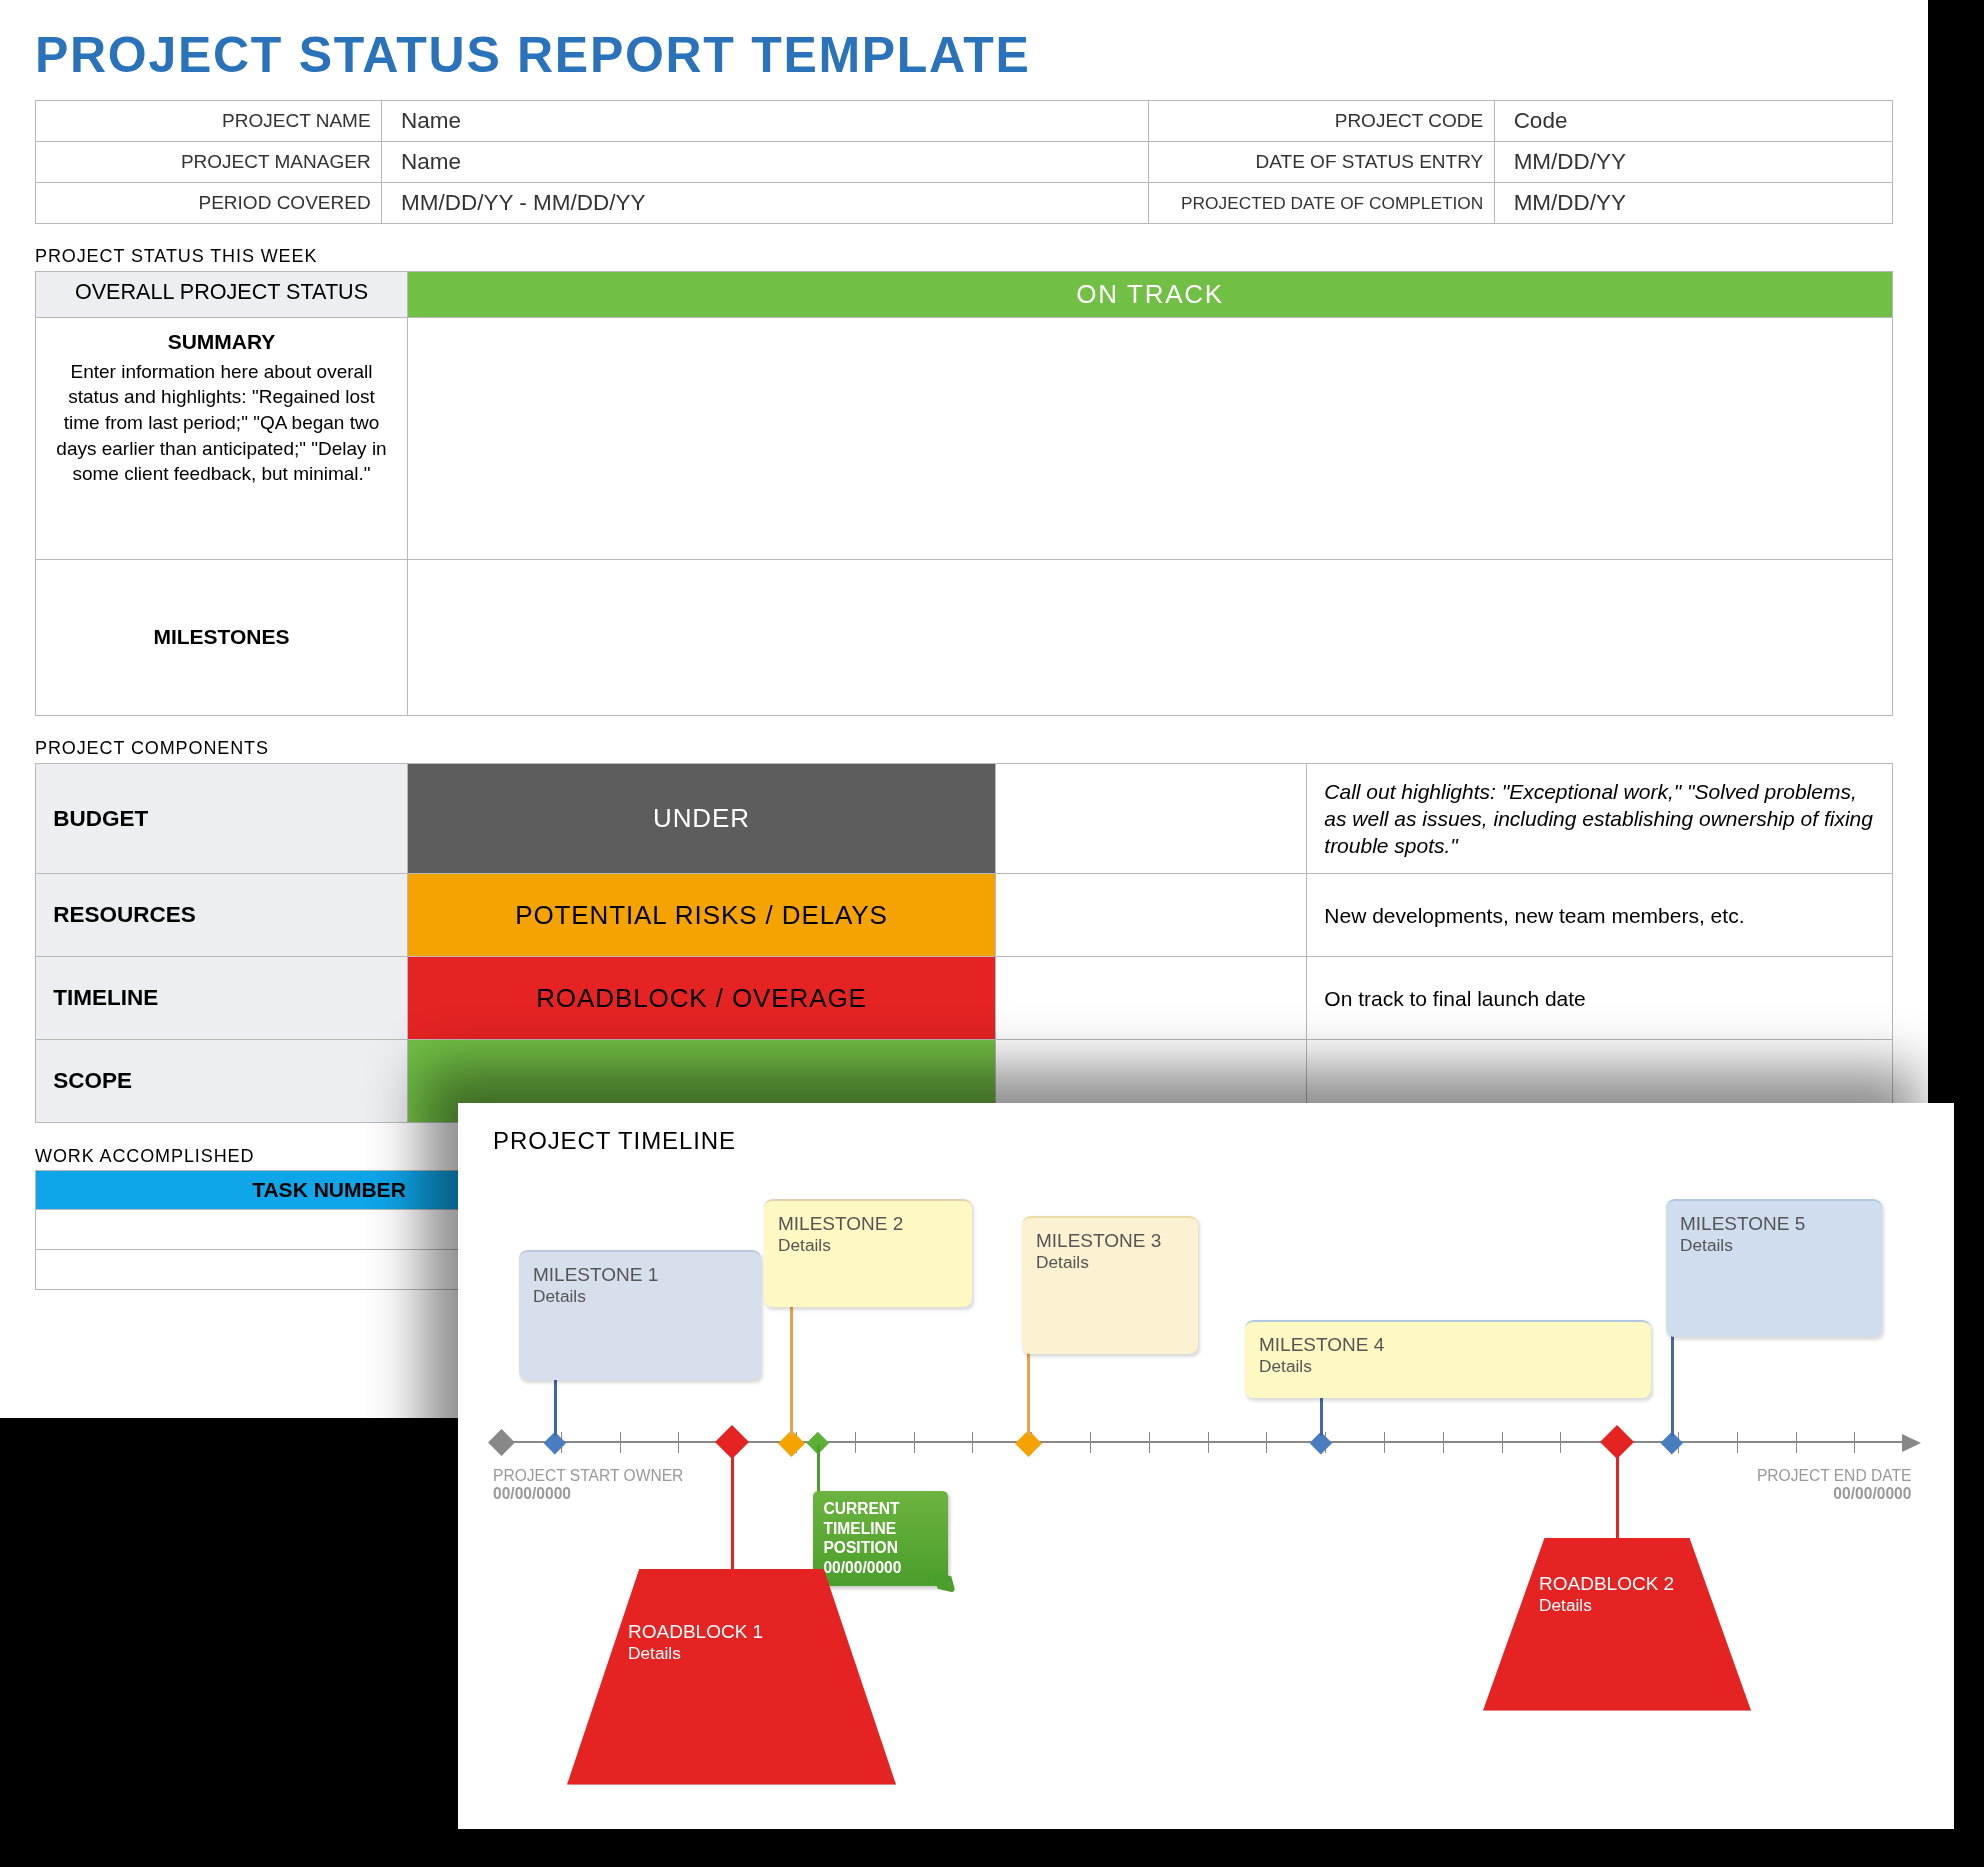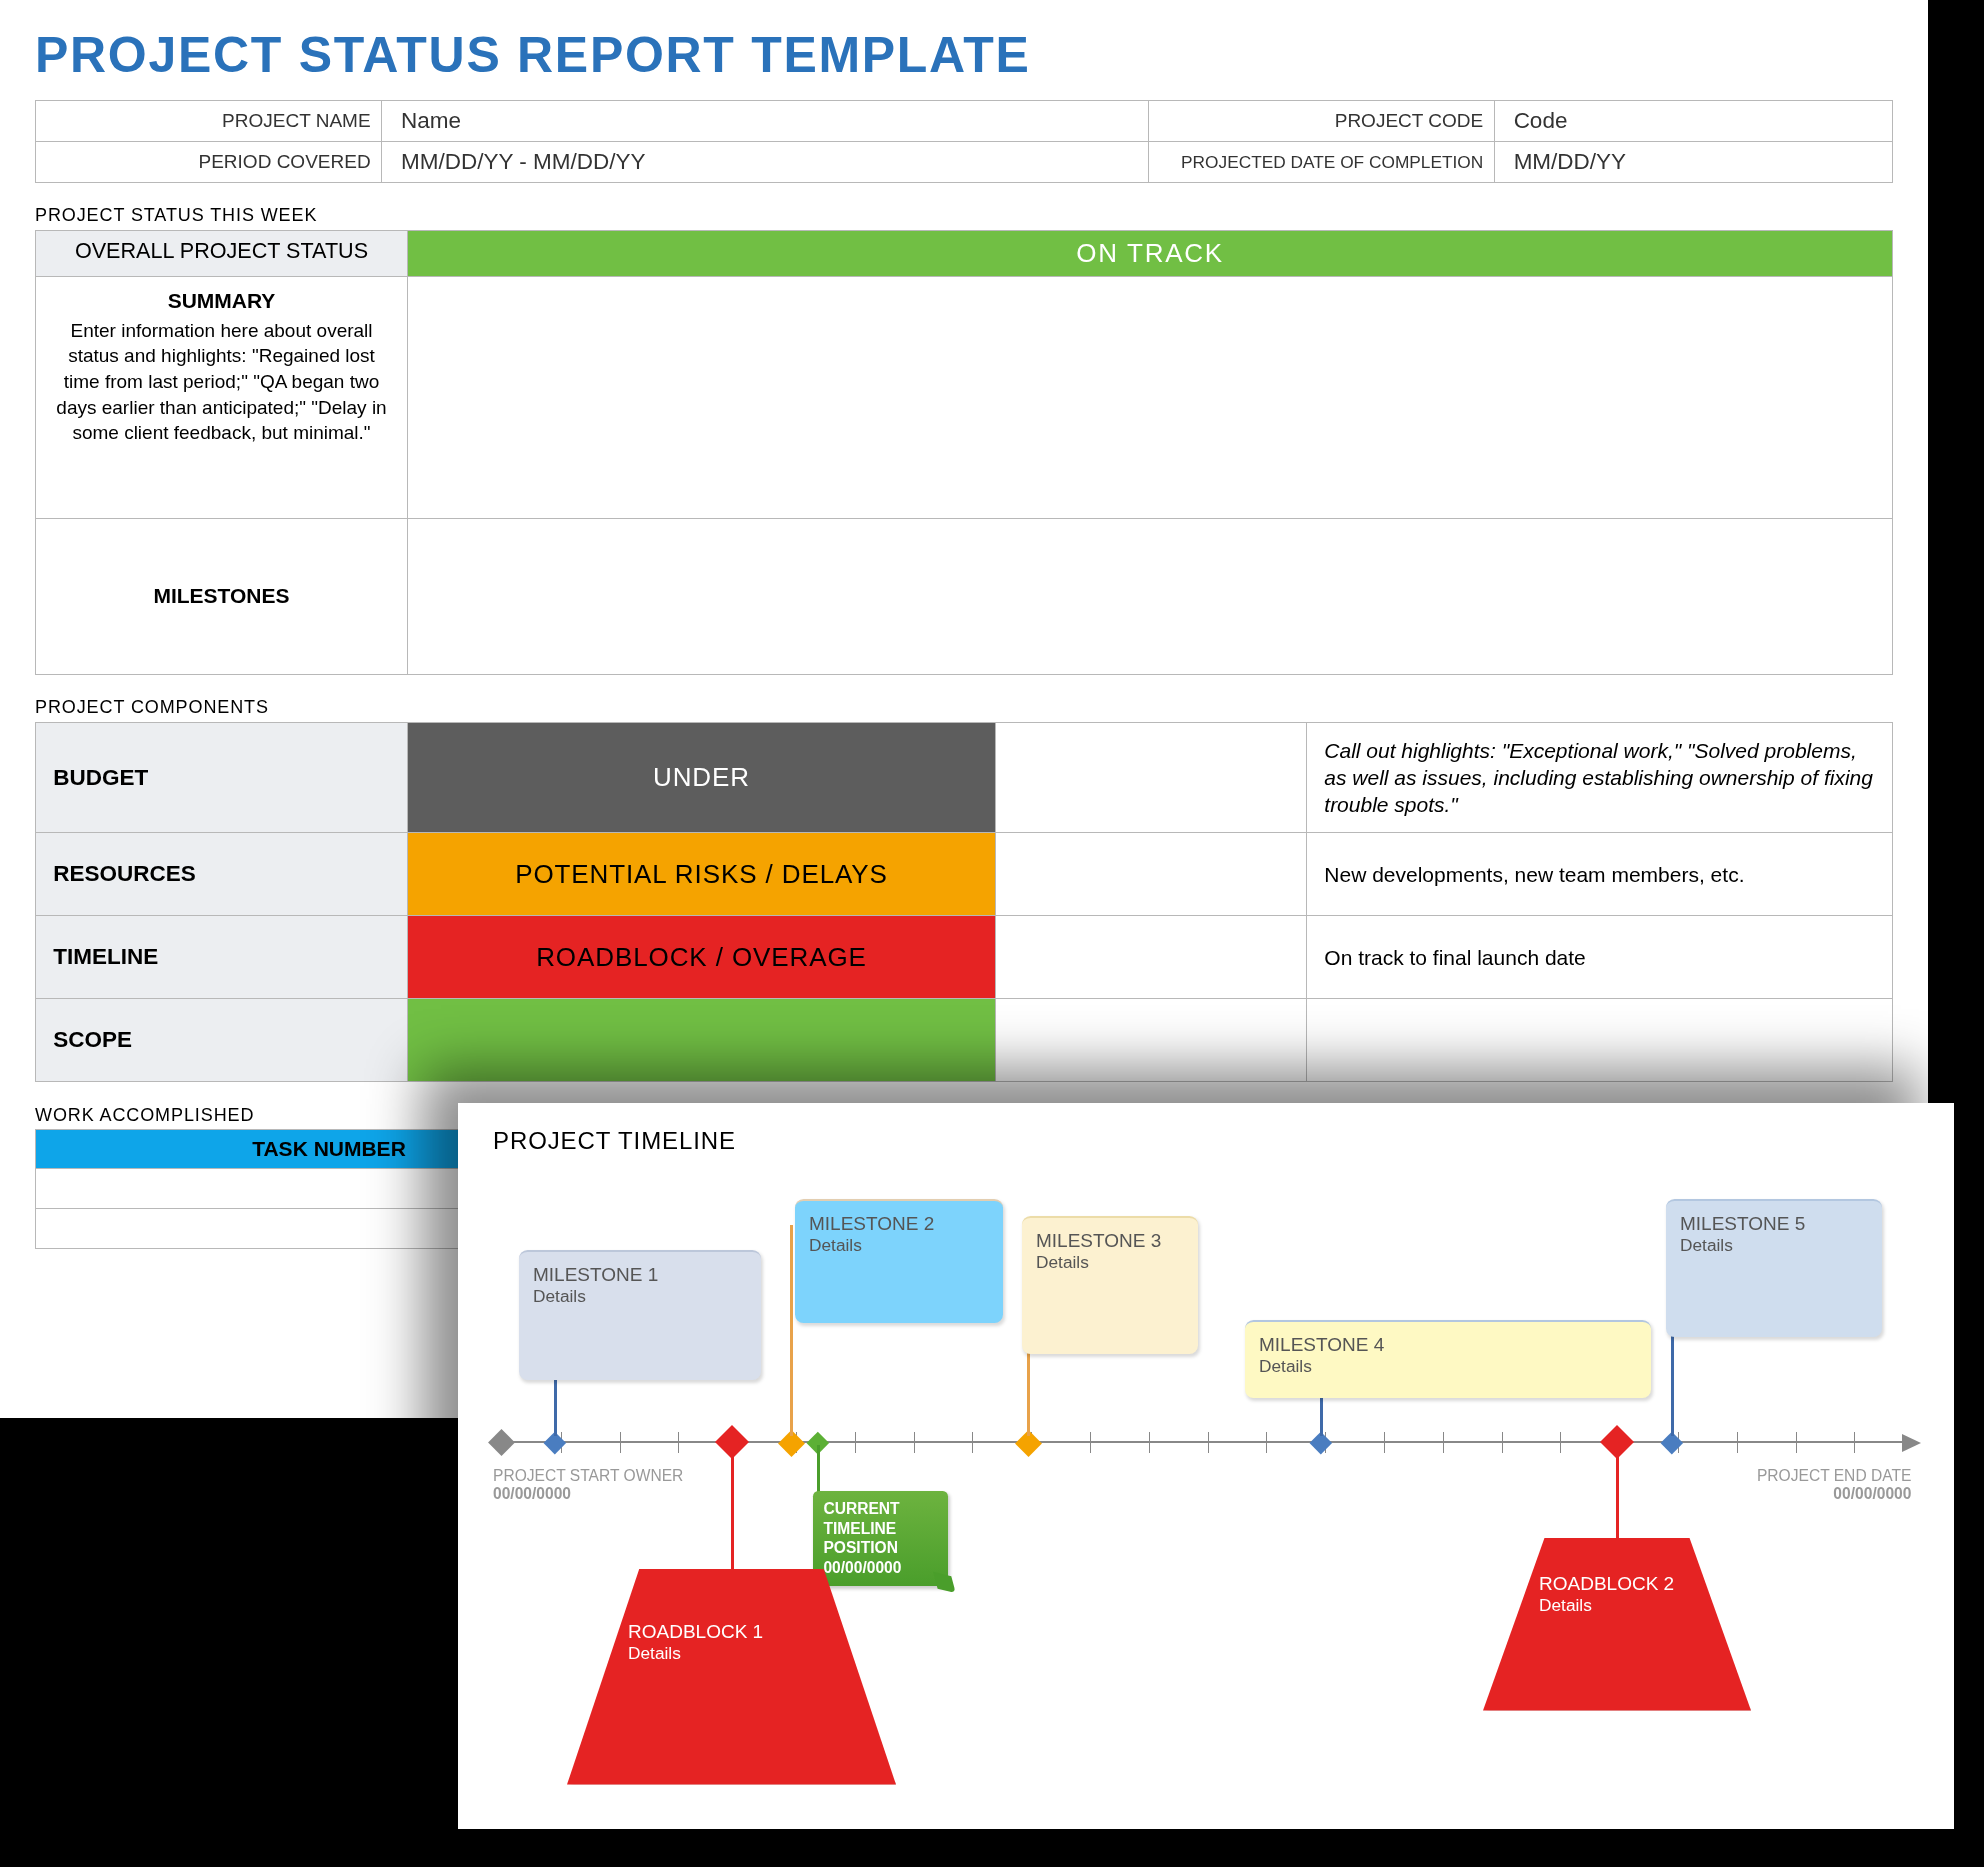--- a/index.html
+++ b/index.html
@@ -242,20 +242,26 @@
 <div class="doc">
   <div class="title">PROJECT STATUS REPORT TEMPLATE</div>
 
   <table class="info-grid">
     <tbody>
         <tr>
       <td class="lbl">PROJECT NAME</td>
       <td class="val">Name</td>
       <td class="lbl">PROJECT CODE</td>
       <td class="val">Code</td>
+    </tr>
+    <tr>
+      <td class="lbl">PROJECT MANAGER</td>
+      <td class="val">Name</td>
+      <td class="lbl">DATE OF STATUS ENTRY</td>
+      <td class="val">MM/DD/YY</td>
     </tr>
     <tr>
       <td class="lbl">PERIOD COVERED</td>
       <td class="val">MM/DD/YY - MM/DD/YY</td>
       <td class="lbl small">PROJECTED DATE OF COMPLETION</td>
       <td class="val">MM/DD/YY</td>
     </tr>
   </tbody>
     </table>
 
@@ -389,21 +395,21 @@
     <div class="stem" style="left:827px; top:173px; height:99px; background:#3f6aa9"></div>
     <div class="stem" style="left:1178px; top:61px; height:211px; background:#3f6aa9"></div>
     <div class="stem" style="left:238px; top:281px; height:125px; background:#e52323"></div>
     <div class="stem" style="left:1123px; top:281px; height:95px; background:#e52323"></div>
     <div class="stem" style="left:324px; top:281px; height:48px; background:#4a9e2b"></div>
 
     <div class="mcard" style="left:26px; top:86px; height:130px; background:#d8dfec; border-top:2.6px solid #bcc7da">
       <div class="name">MILESTONE 1</div>
       <div class="det">Details</div>
     </div>
-    <div class="mcard" style="left:302px; top:35px; width:208px; height:124px; background:#7dd3fc; border-top:2.6px solid #e3ceb1">
+    <div class="mcard" style="left:271px; top:35px; width:208px; height:108px; background:#fef9c3; border-top:2.6px solid #e3ceb1">
       <div class="name">MILESTONE 2</div>
       <div class="det">Details</div>
     </div>
     <div class="mcard" style="left:529px; top:52px; width:176px; height:138px; background:#fcf1d0; border-top:2.6px solid #ecdca8">
       <div class="name">MILESTONE 3</div>
       <div class="det">Details</div>
     </div>
     <div class="mcard" style="left:752px; top:156px; width:406px; height:78px; background:#fef9c3; border-top:2.6px solid #b3c7e0">
       <div class="name">MILESTONE 4</div>
       <div class="det">Details</div>

